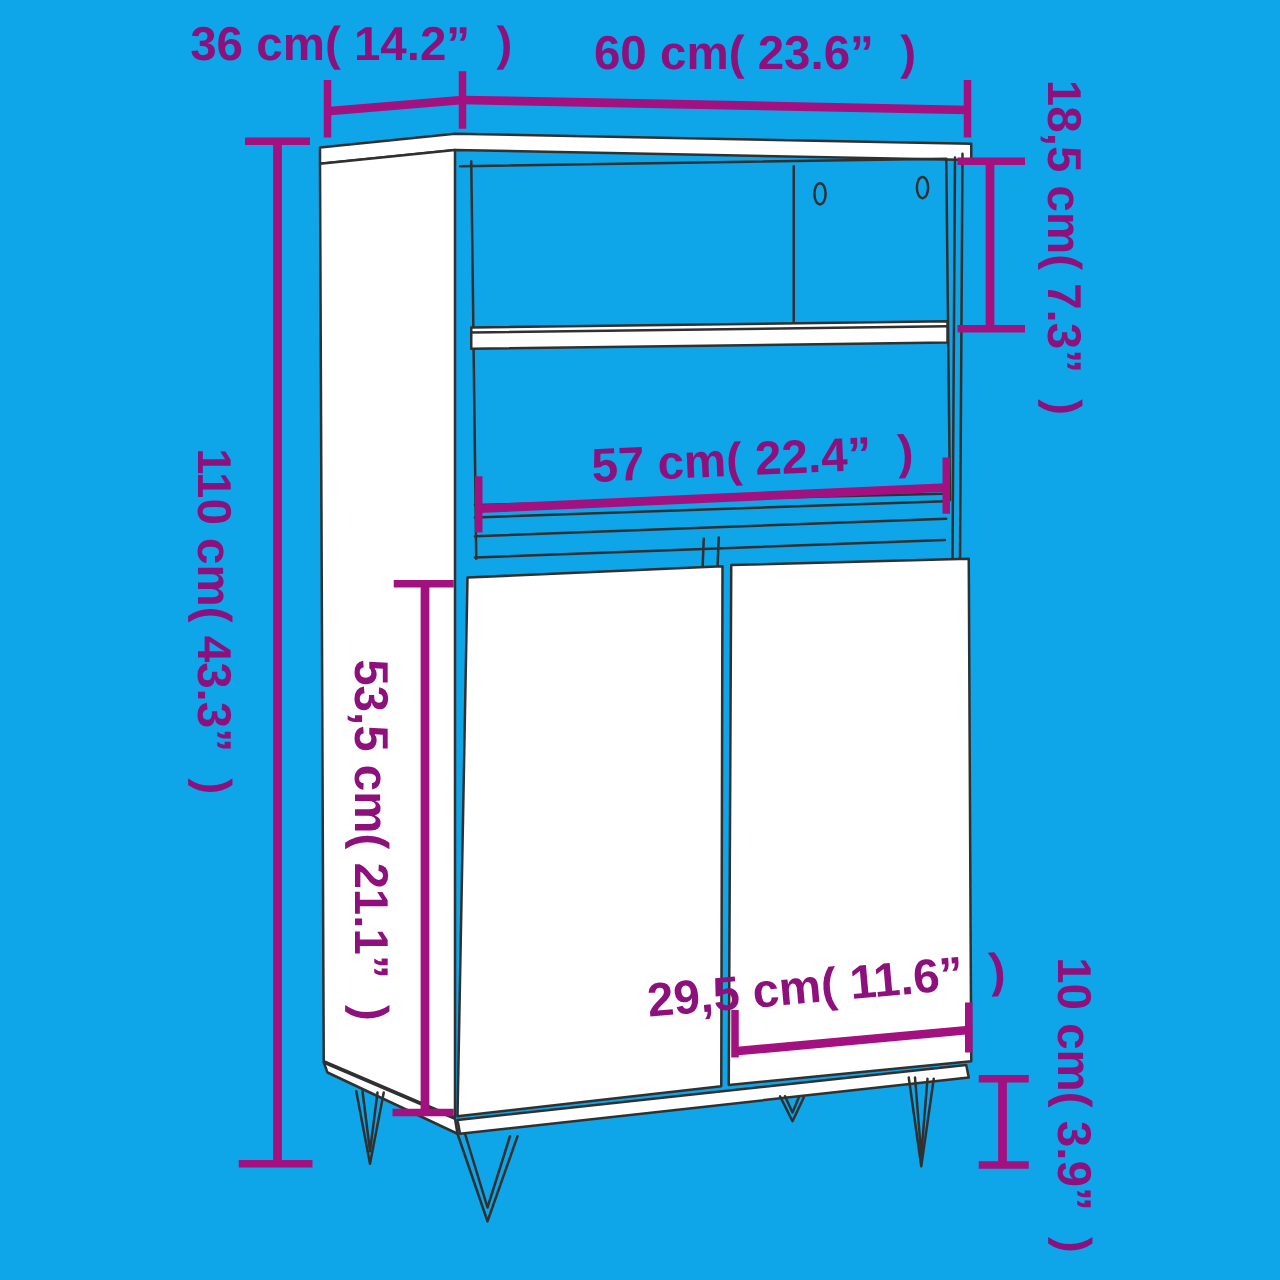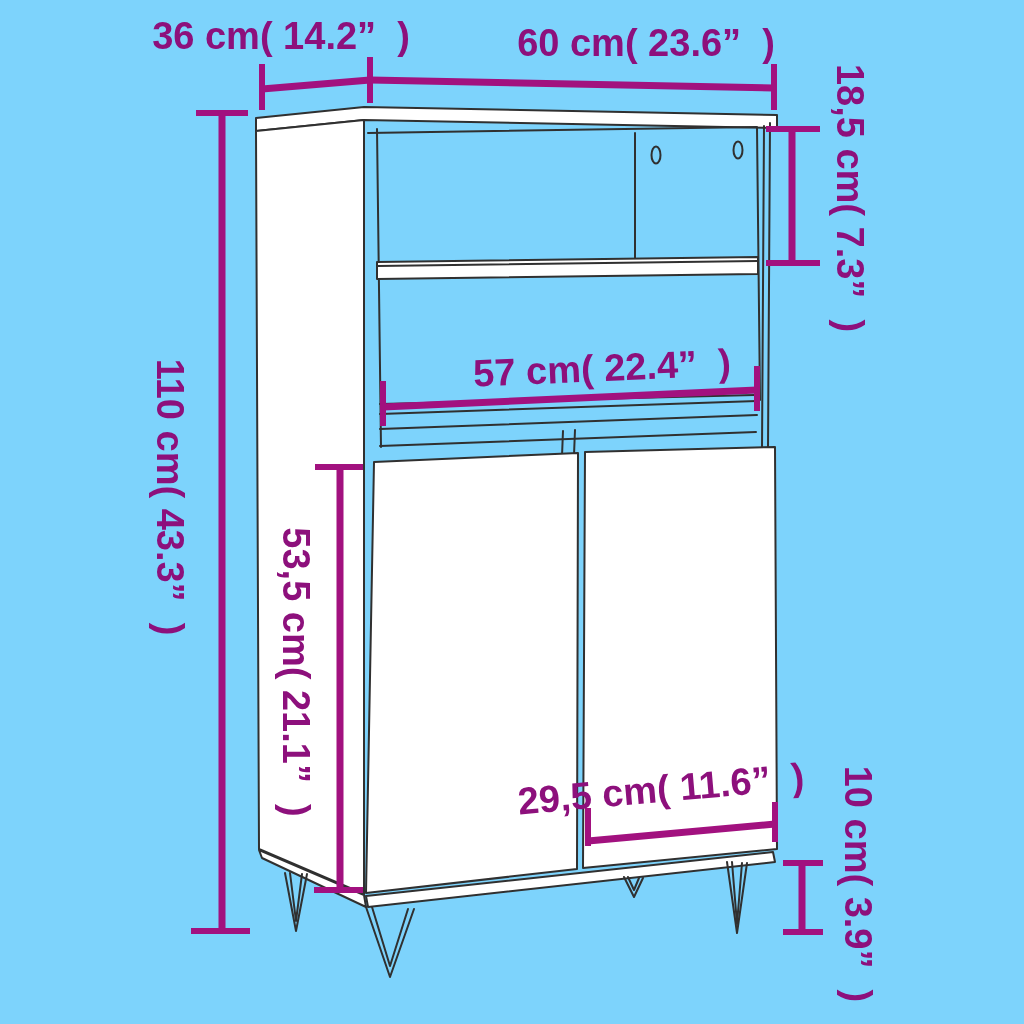--- a/index.html
+++ b/index.html
@@ -1,36 +1,36 @@
 <!DOCTYPE html>
 <html><head>
 <meta charset="utf-8">
 <style>
   html,body{margin:0;padding:0;background:#ffffff;}
   #stage{
     position:relative;
     width:1024px;height:1024px;
-    background:#7dd3fc;
+    background:#0ea5e9;
     overflow:hidden;
     font-family:"Liberation Sans", sans-serif;
   }
   #drawing{position:absolute;left:0;top:0;}
   .dim-label{
     position:absolute;
     color:#8d107c;
     font-weight:bold;
     font-size:38px;
     line-height:1;
     white-space:pre;
     transform-origin:center center;
     user-select:none;
   }
   
   #t-depth  {left:281px; top:36px;  transform:translate(-50%,-50%);}
-  #t-width  {left:646px; top:43px;  transform:translate(-50%,-50%);}
+  #t-width  {left:604px; top:43px;  transform:translate(-50%,-50%);}
   #t-topsec {left:850px; top:198px; transform:translate(-50%,-50%) rotate(90deg);}
   #t-total  {left:170px; top:497px; transform:translate(-50%,-50%) rotate(90deg);}
   #t-inner  {left:602px; top:368px; transform:translate(-50%,-50%) rotate(-2.5deg);}
   #t-doorh  {left:296px; top:672px; transform:translate(-50%,-50%) rotate(90deg);}
   #t-doorw  {left:661px; top:789px; transform:translate(-50%,-50%) rotate(-5deg);}
   #t-legh   {left:858px; top:884px; transform:translate(-50%,-50%) rotate(90deg);}
 
   .cab{stroke:#303030;stroke-width:2;fill:none;stroke-linejoin:round;stroke-linecap:round;}
   .cabf{stroke:#303030;stroke-width:2;fill:#ffffff;stroke-linejoin:round;}
   .dline{stroke:#a2117f;stroke-width:7;fill:none;stroke-linecap:butt;}

